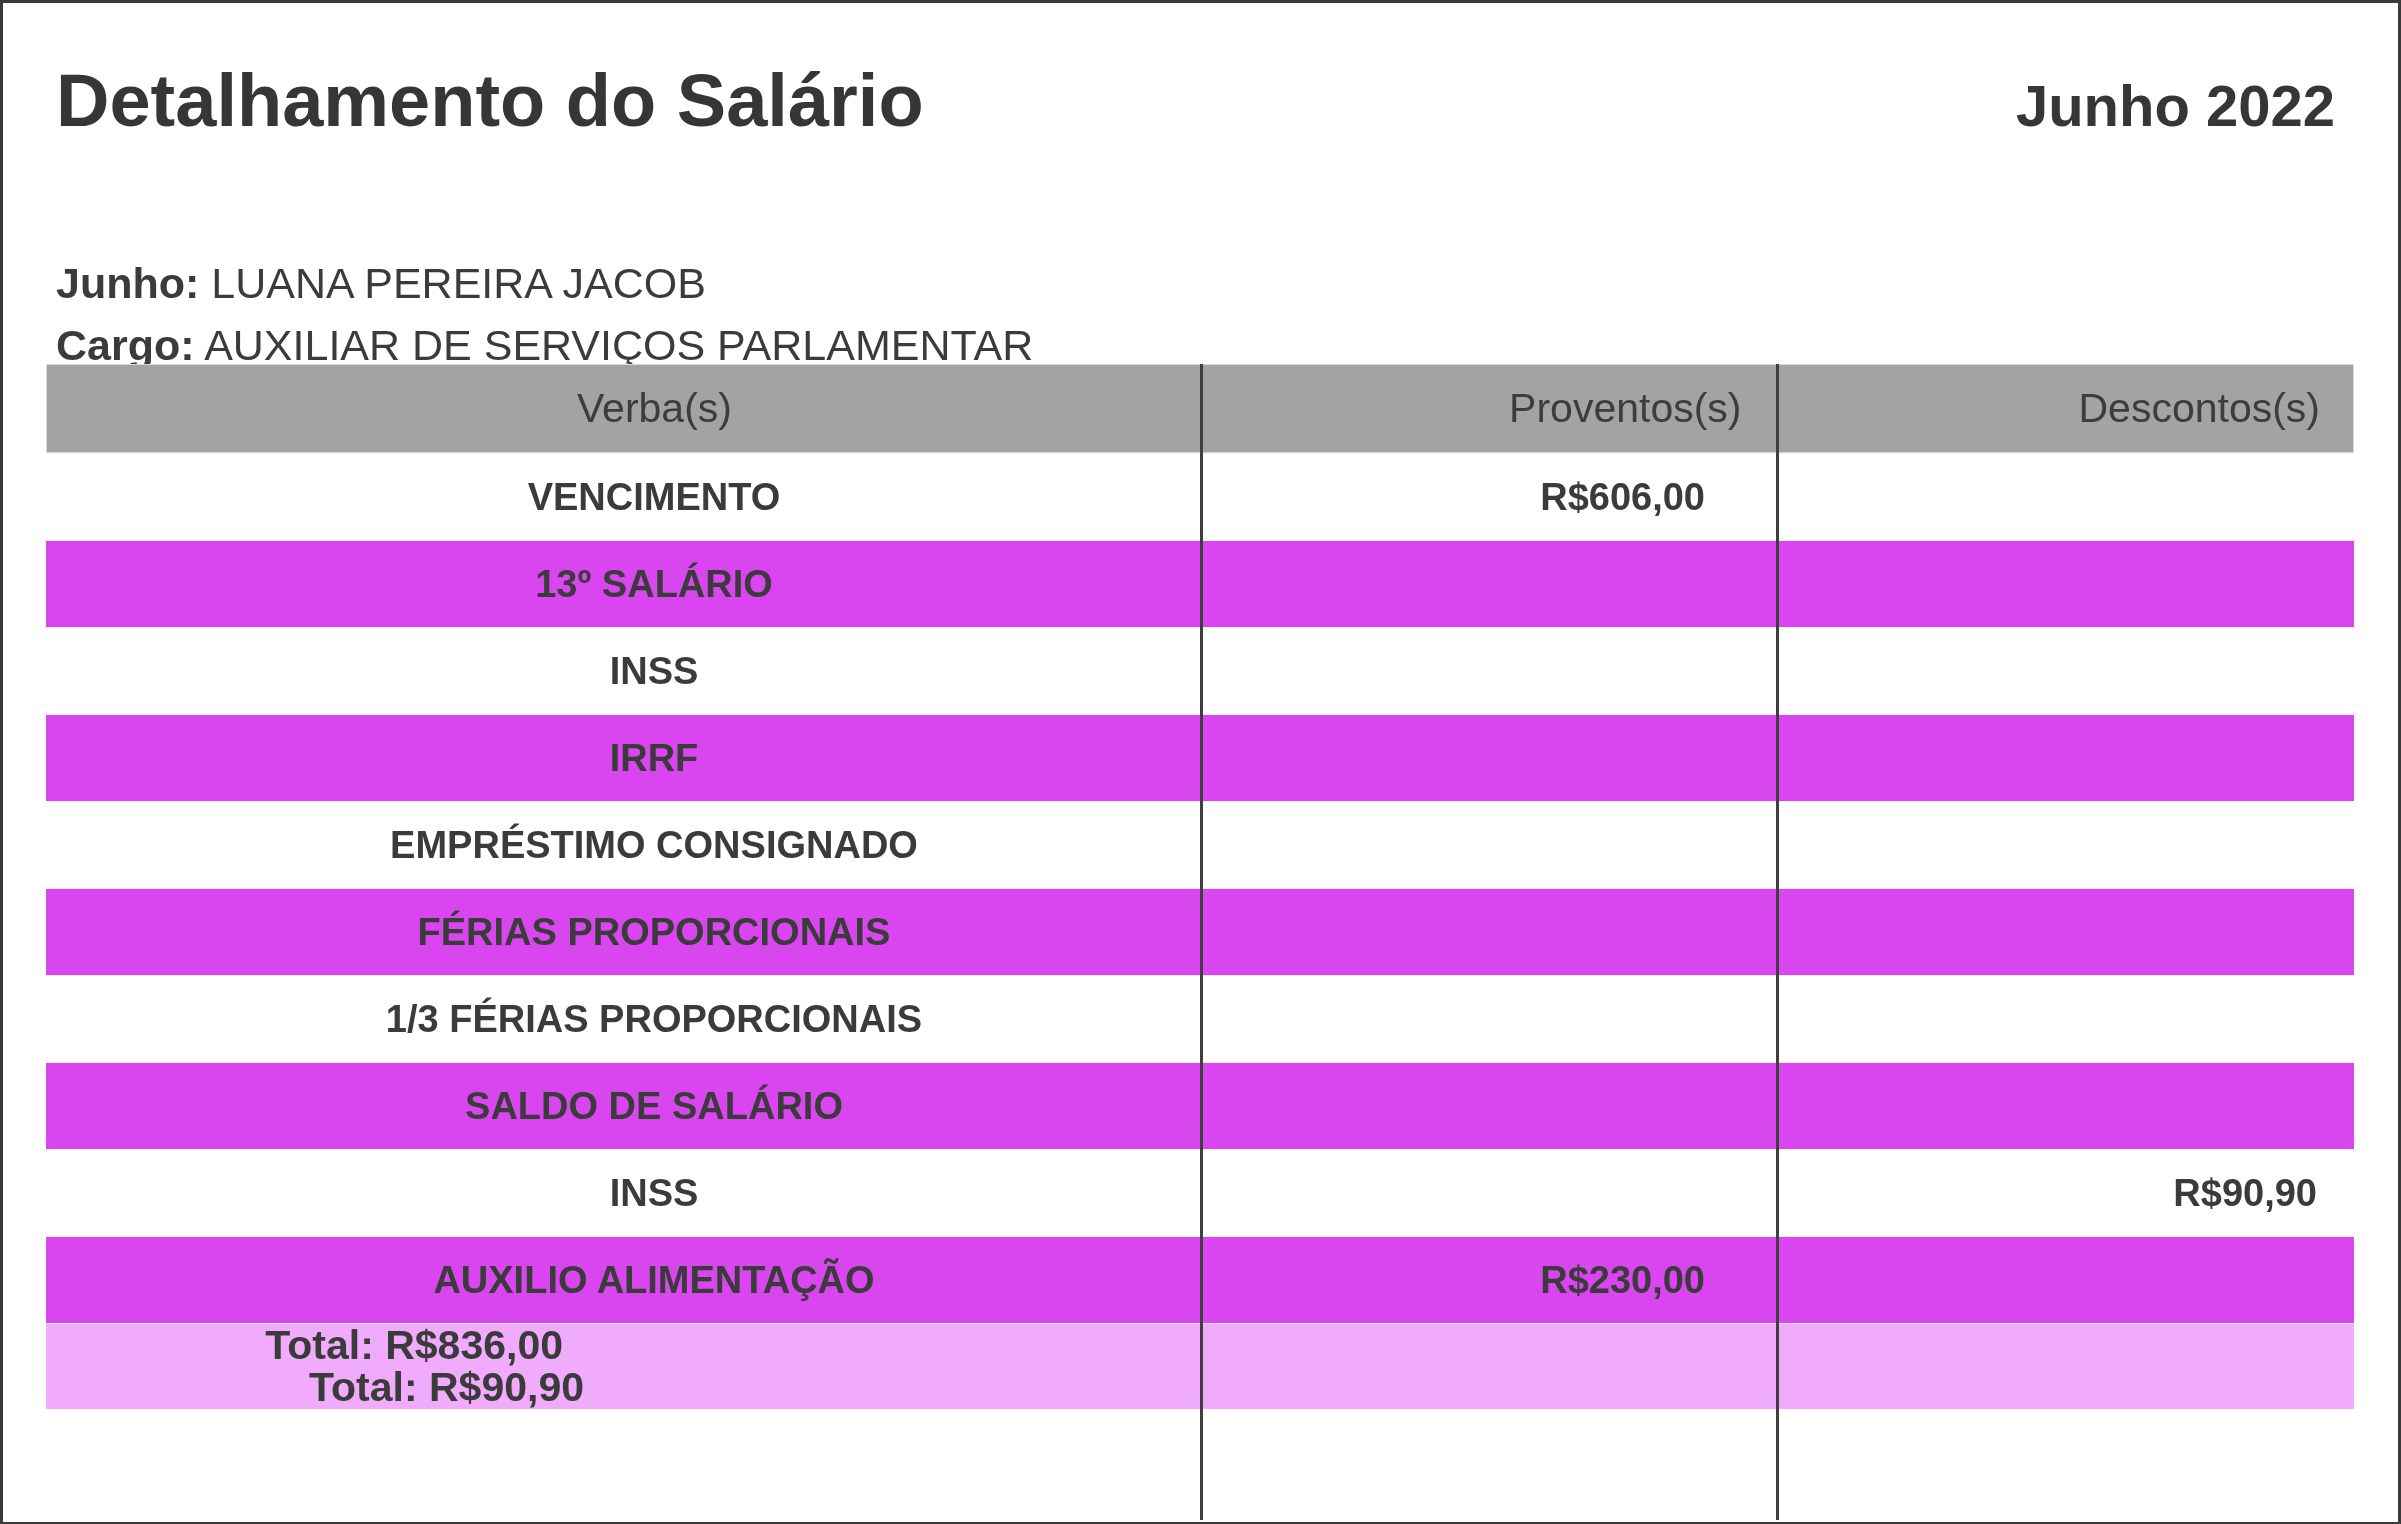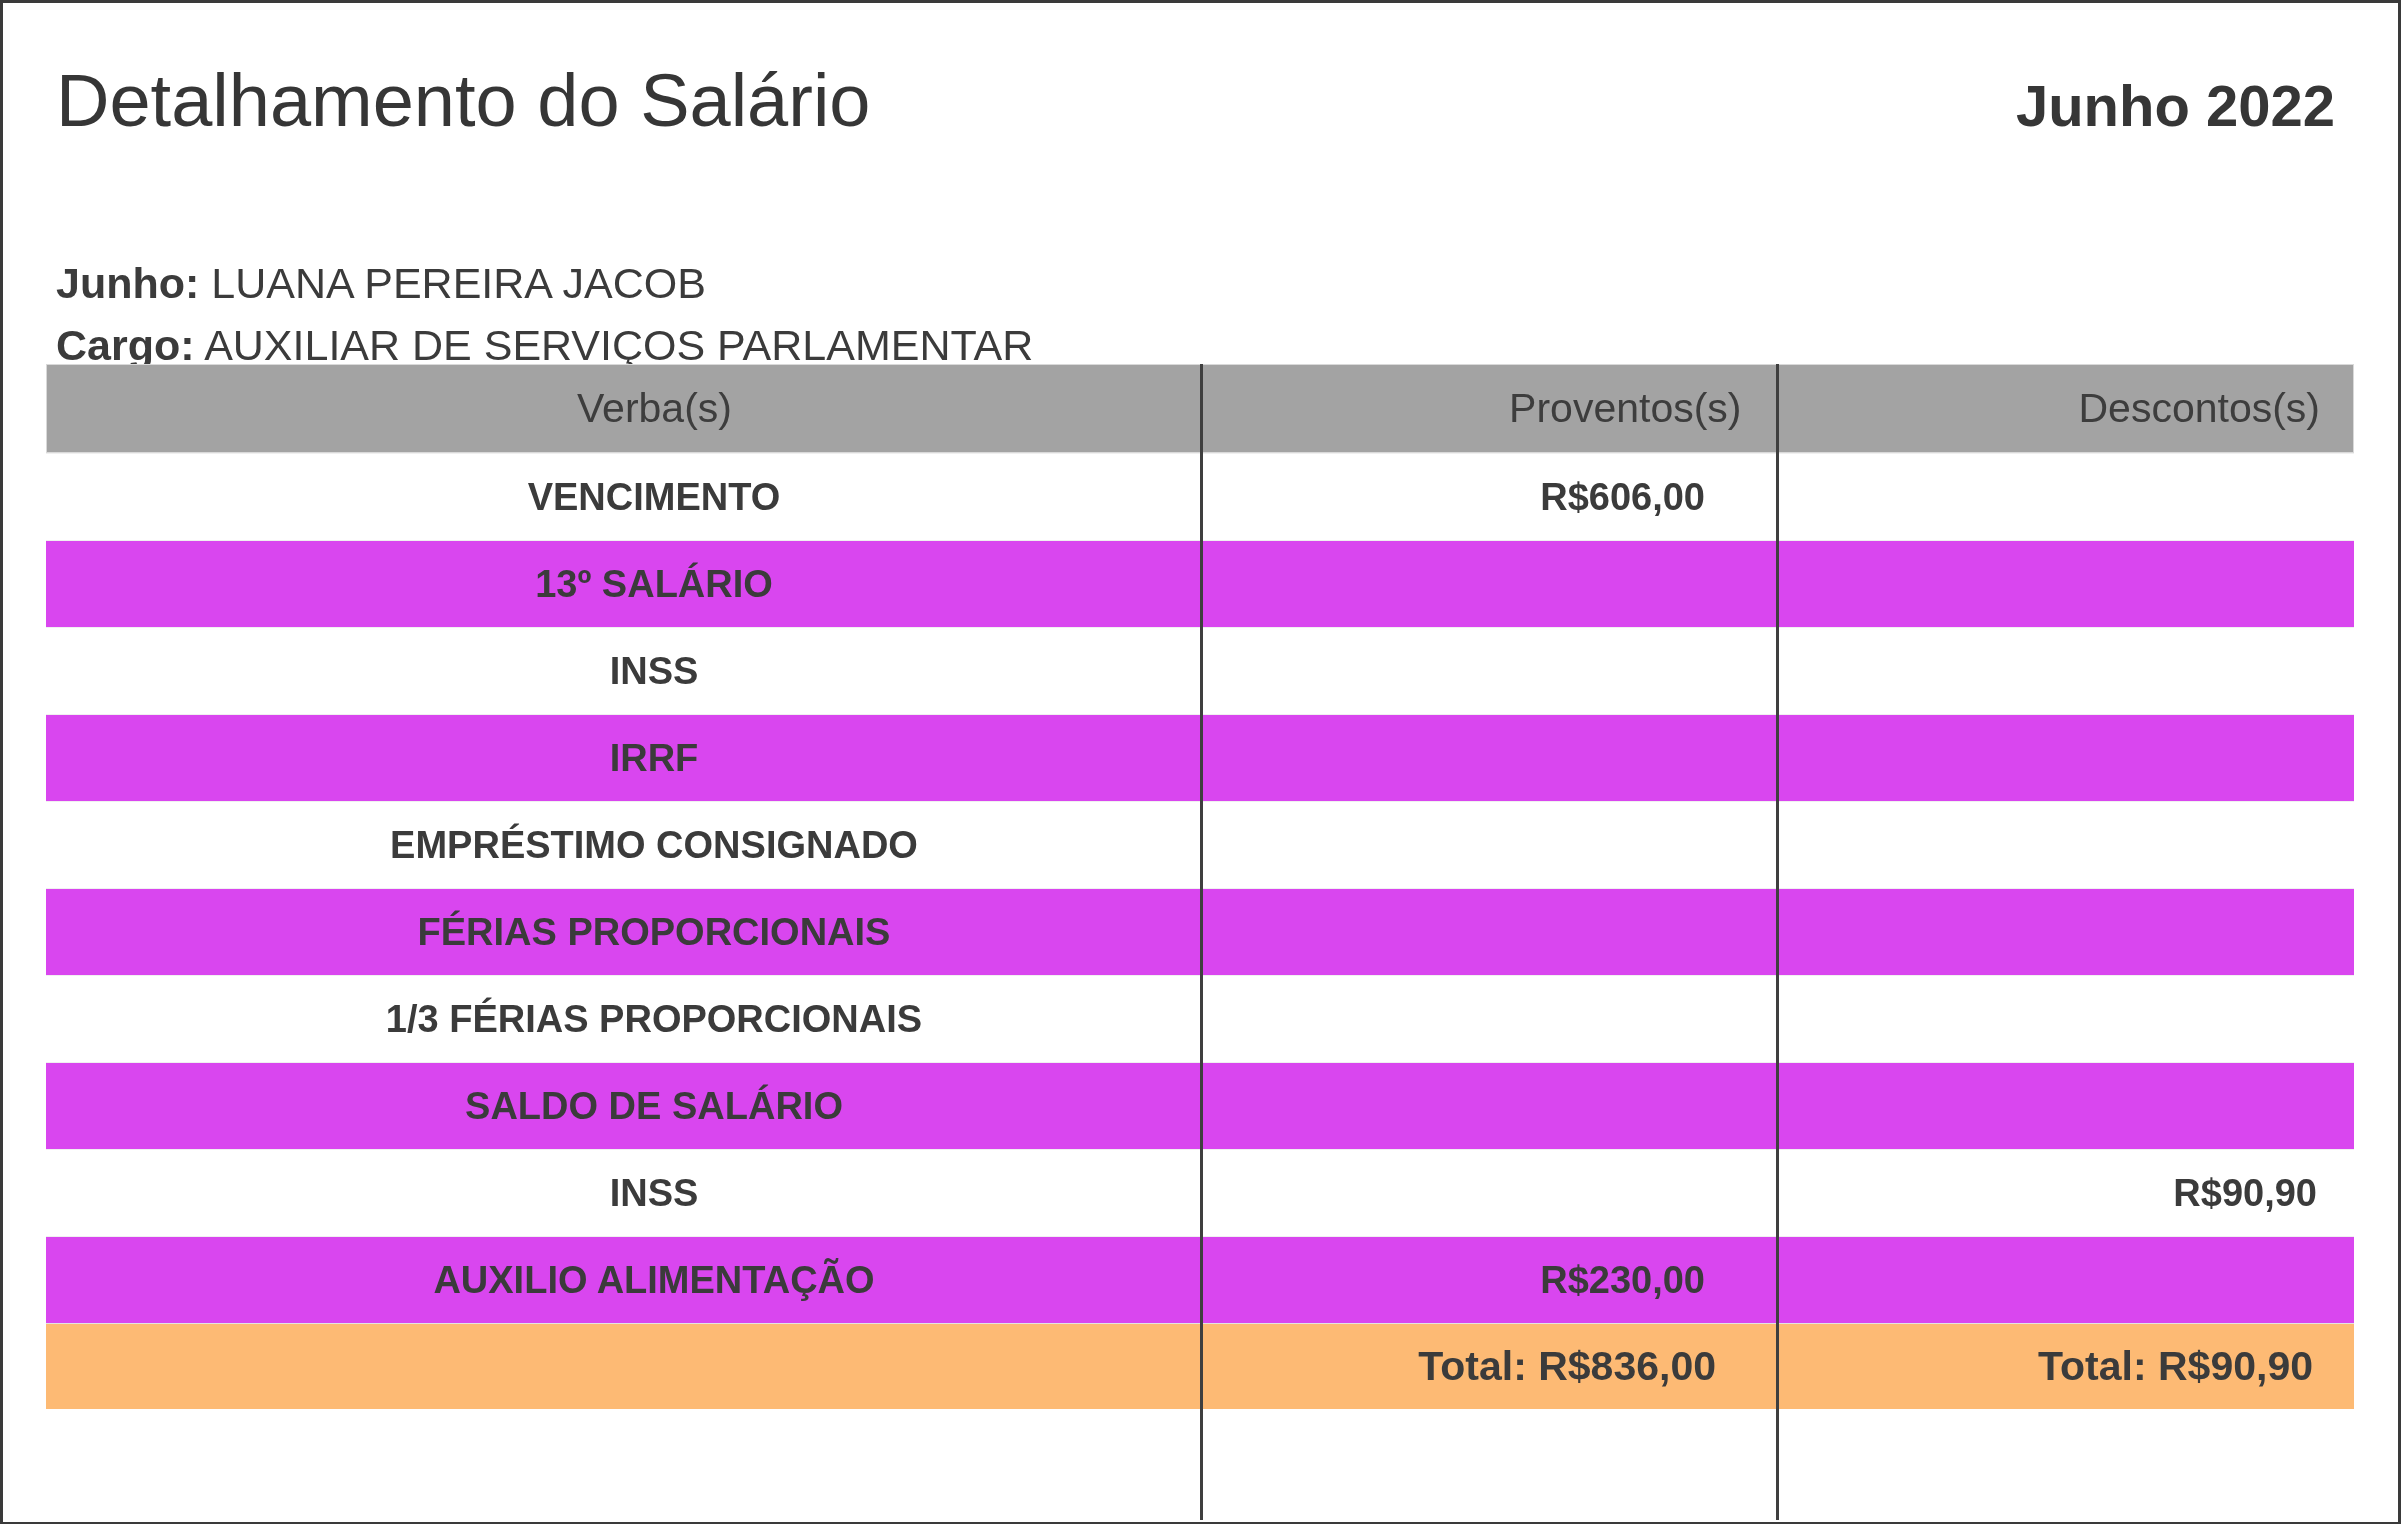--- a/index.html
+++ b/index.html
@@ -25,21 +25,21 @@
     left: 56px;
     right: 0;
     top: 58px;
     display: flex;
     justify-content: space-between;
     align-items: baseline;
   }
   .doc-title {
     margin: 0;
     font-size: 74px;
-    font-weight: normal;
+    font-weight: bold;
     color: #363636;
     letter-spacing: 0px;
   }
   .doc-period {
     font-size: 58px;
     font-weight: bold;
     color: #363636;
     padding-right: 66px;
     white-space: nowrap;
   }
@@ -72,24 +72,25 @@
     height: 87px;
     font-size: 38px;
     font-weight: bold;
     color: #3b3b3b;
     border-top: 1.5px solid #f0f0f0;
     box-sizing: border-box;
     justify-content: center;
   }
   .tr.zebra { background: #d946ef; }
   .tr.total-row {
-    background: #fdba74;
+    background: #f0abfc;
     border-top: 1.5px solid #e3e3e3;
     font-size: 41px;
     height: 86px;
+    flex-direction: column;
   }
   .td, .th {
     display: flex;
     align-items: center;
     box-sizing: border-box;
     white-space: nowrap;
     overflow: hidden;
   }
   .c1 { width: 1153px; justify-content: center; padding-left: 63px; }
   .c2 { width: 576px;  justify-content: flex-end; }

